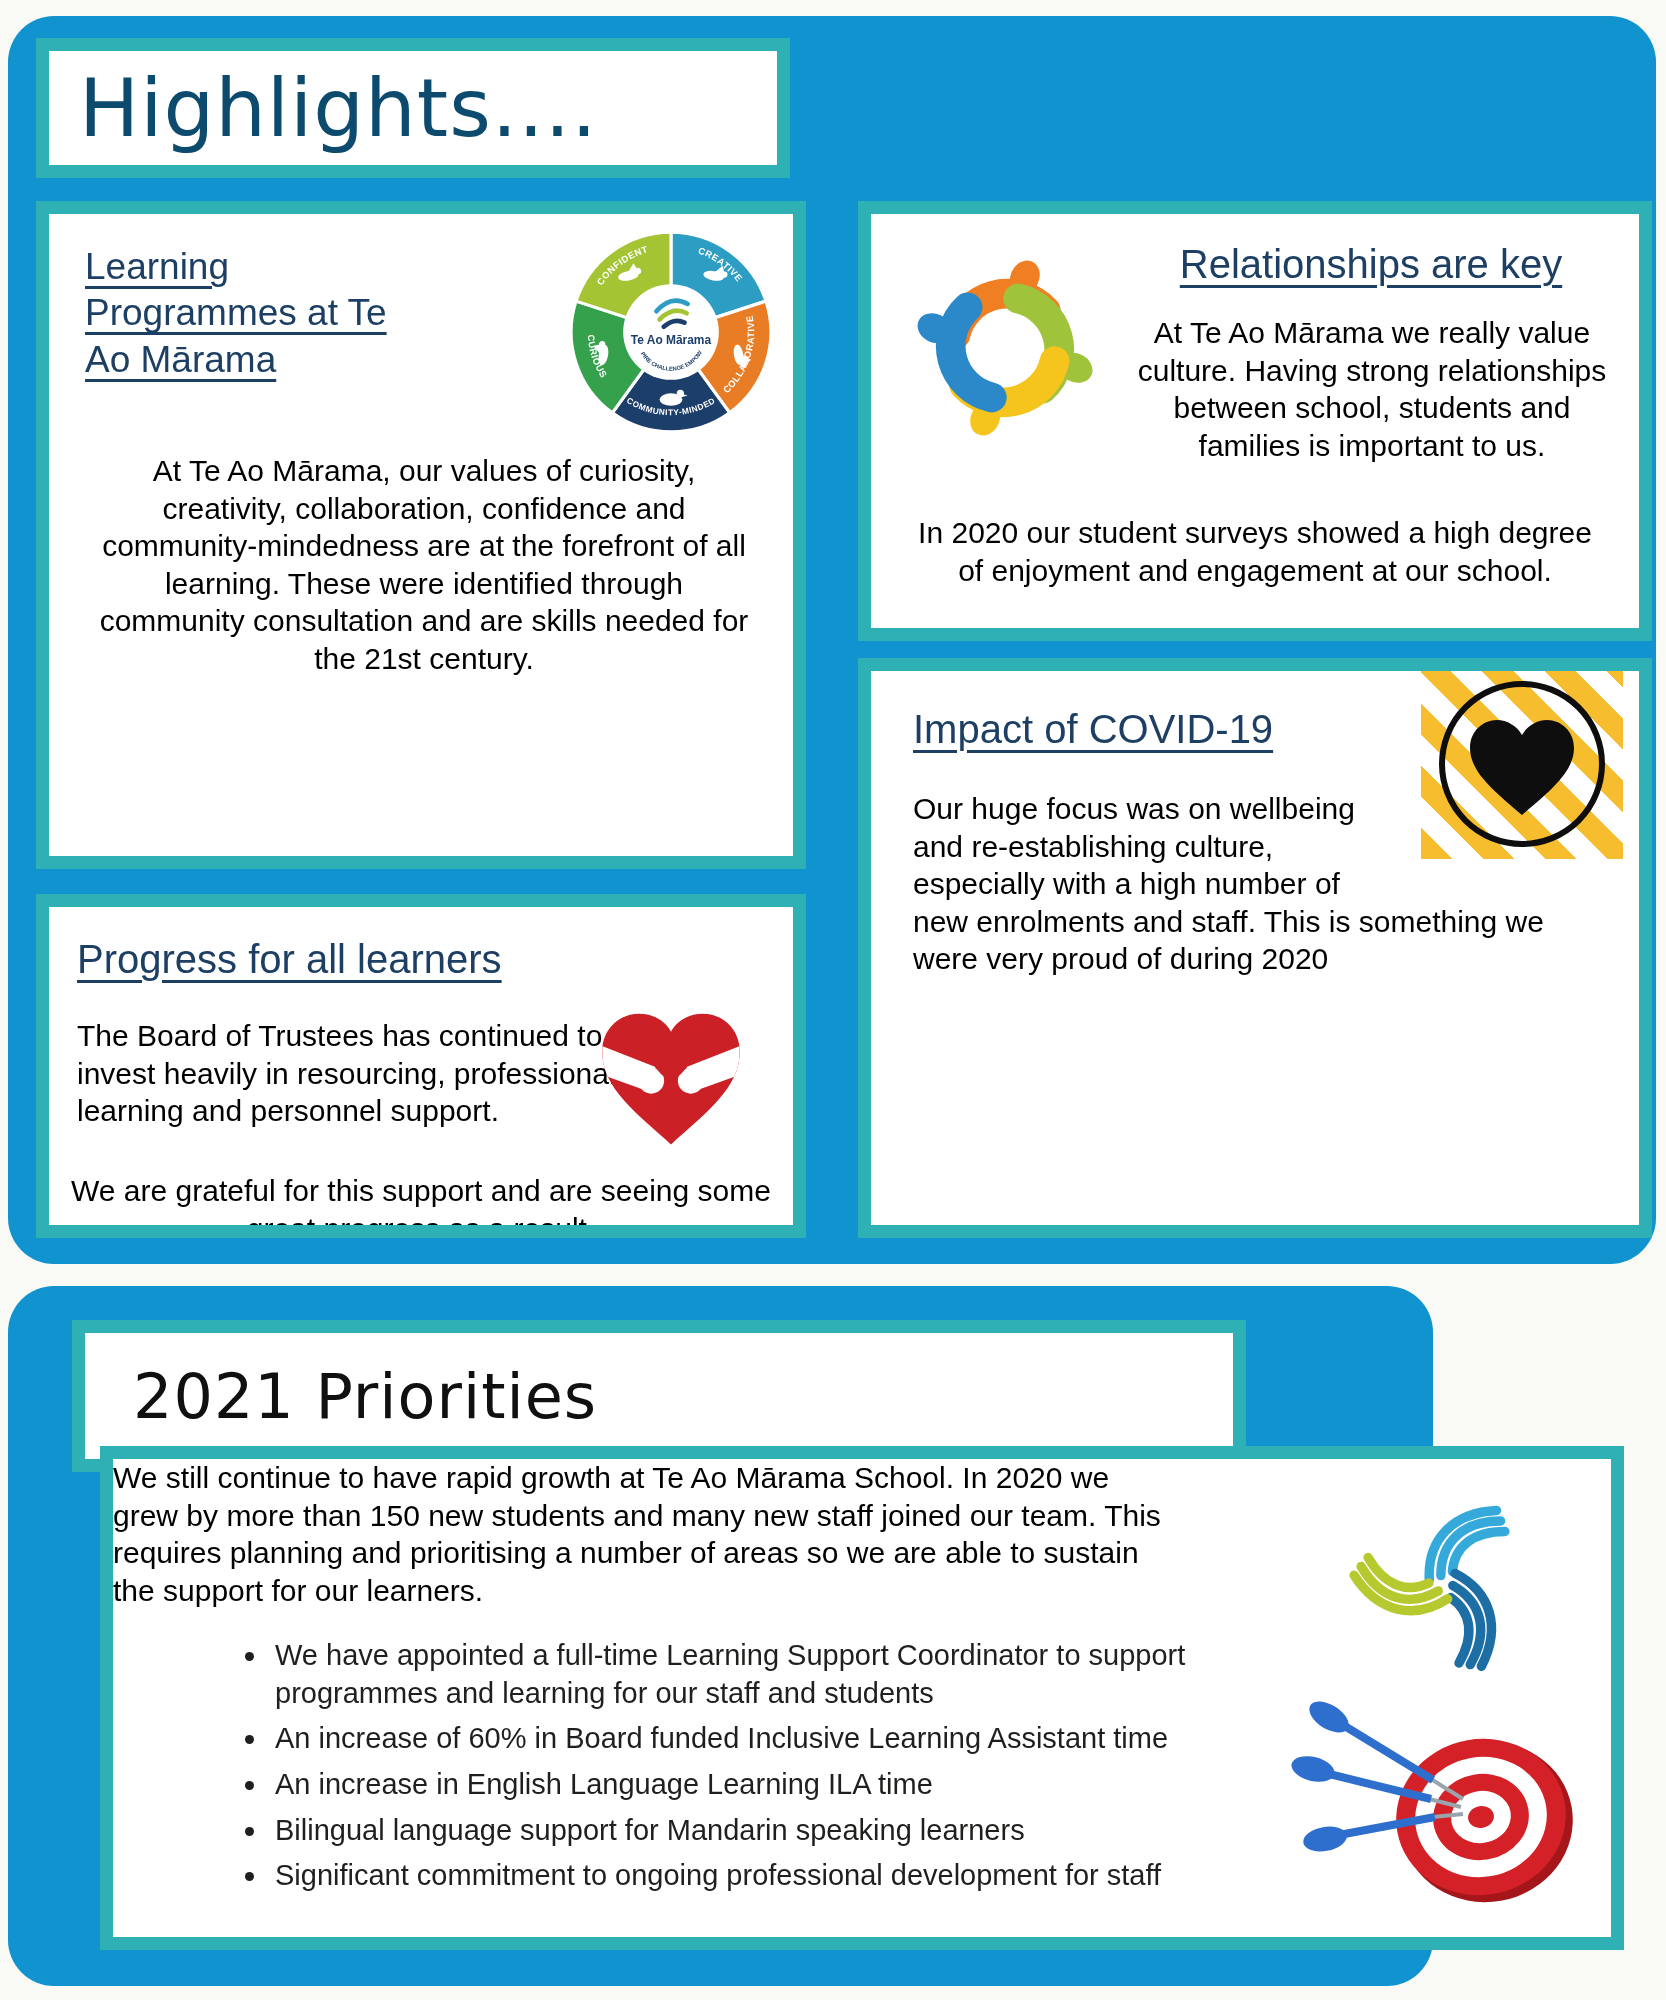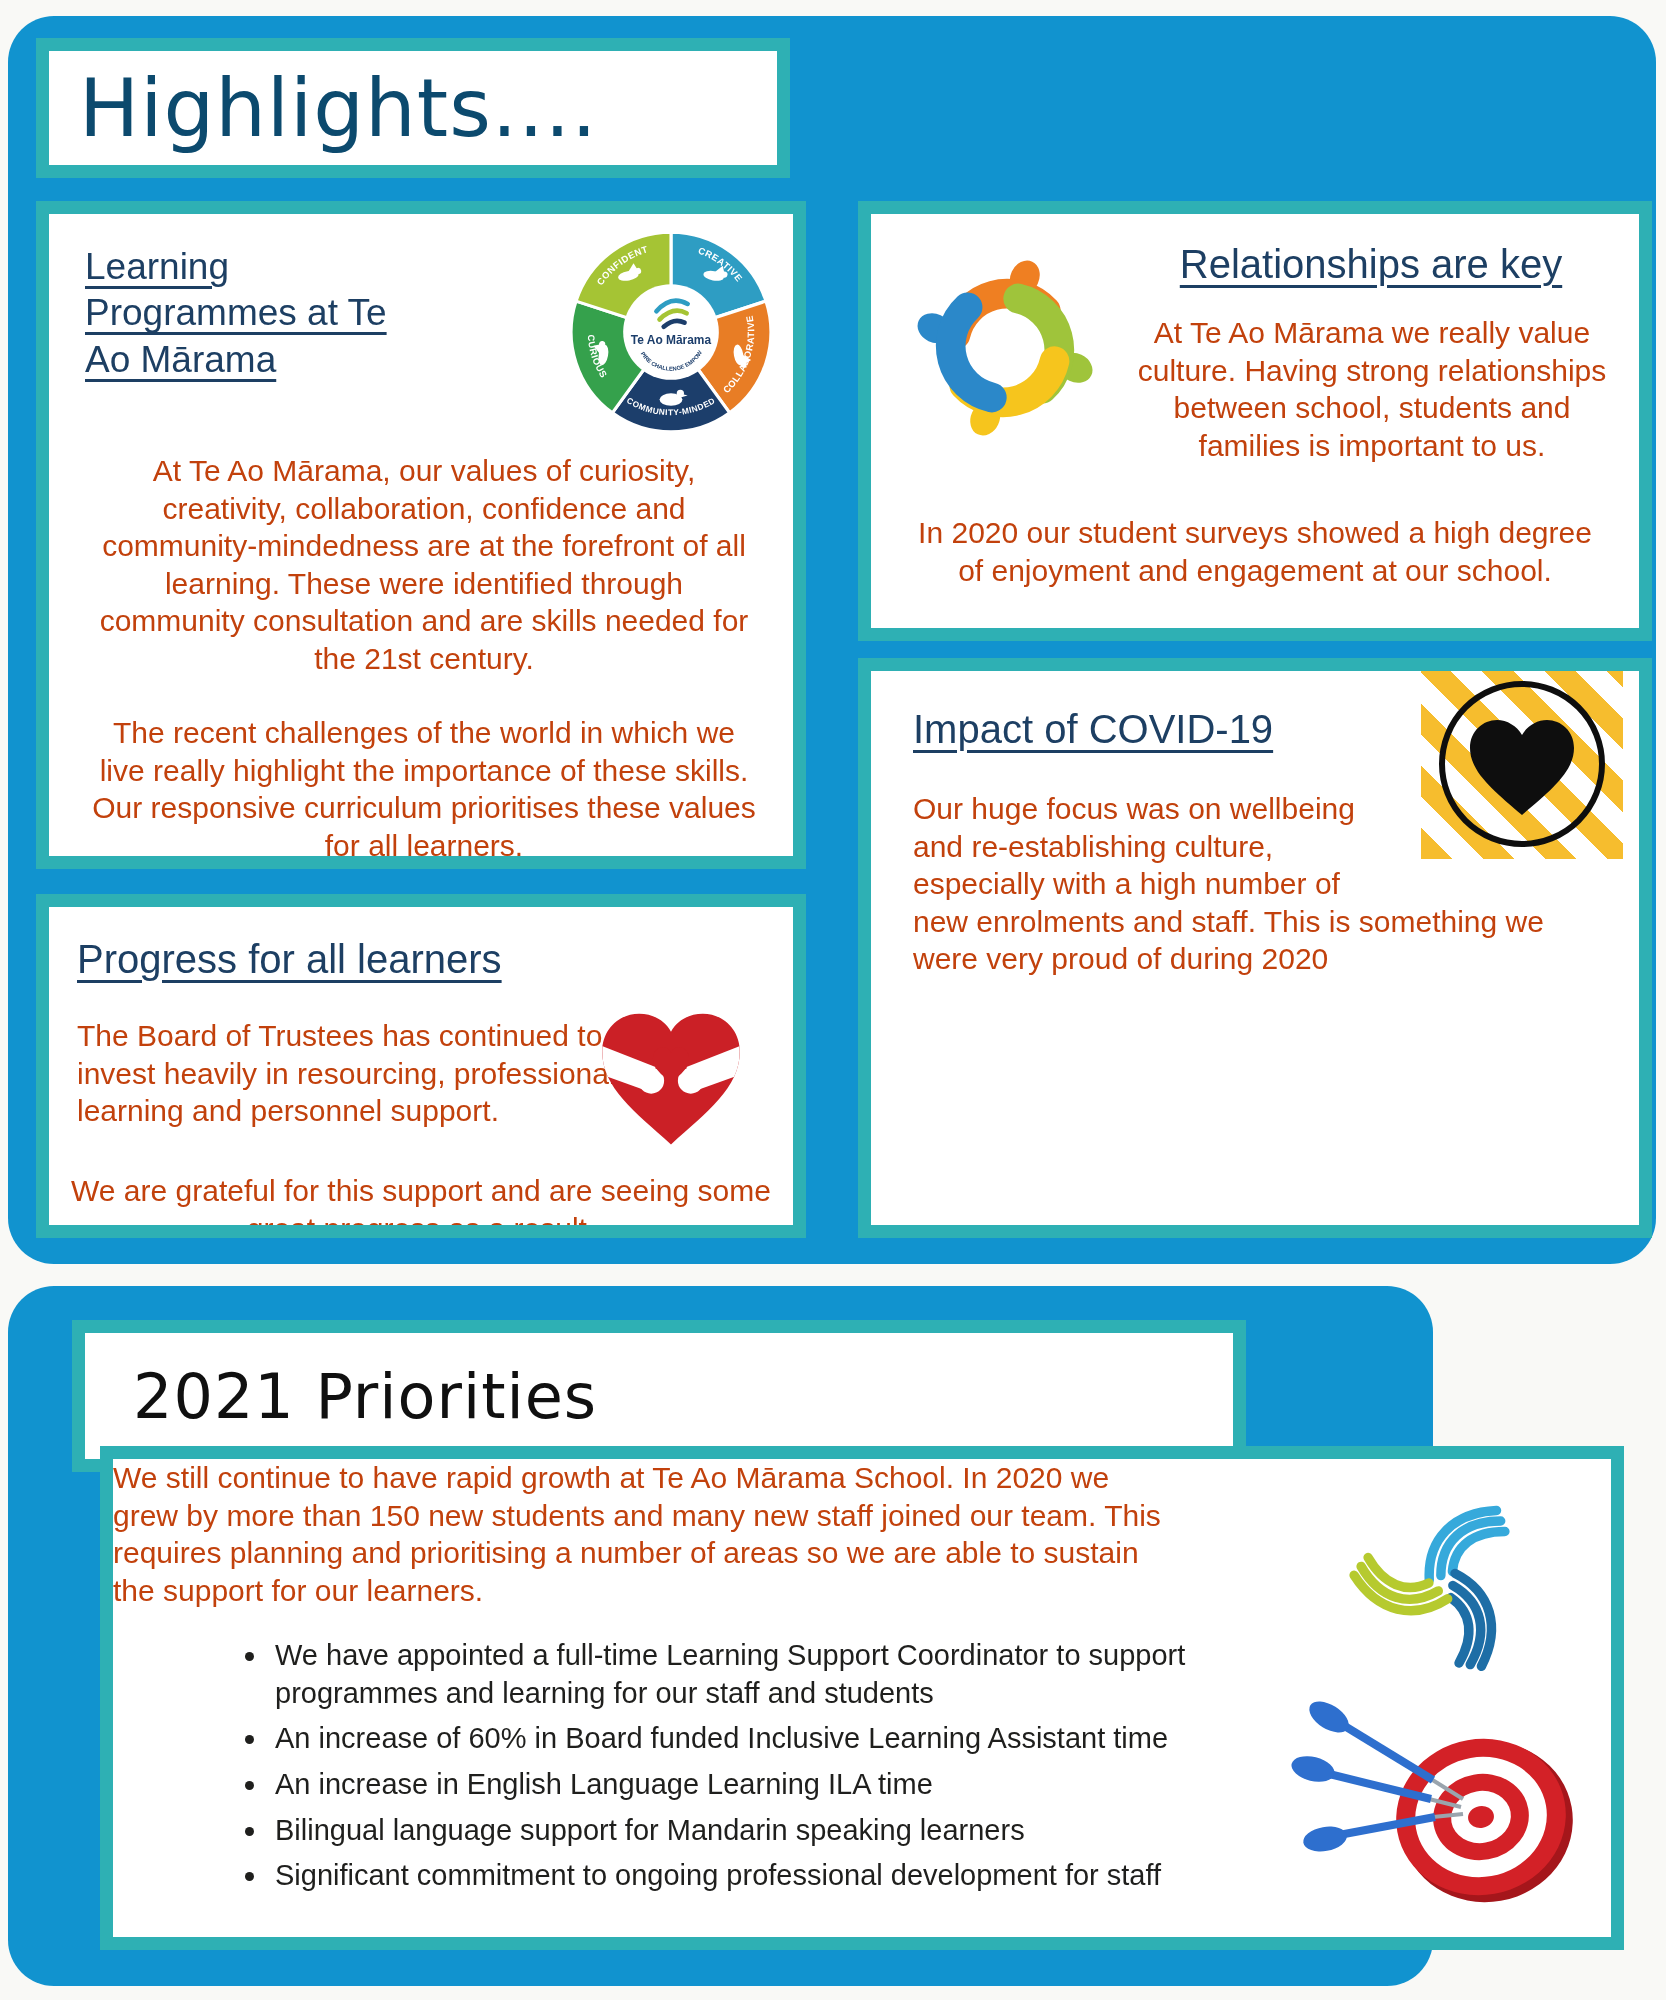--- a/index.html
+++ b/index.html
@@ -13,21 +13,21 @@
 
   .tealbox{position:absolute;background:#fff;border:13px solid #2eb0b4;box-sizing:border-box;}
 
   .box-highlights{left:28px;top:22px;width:754px;height:140px;display:flex;align-items:center;padding-left:30px;}
   .box-highlights h1{margin:0;font-size:80px;font-weight:500;color:#0c4a6e;letter-spacing:1px;font-family:"DejaVu Sans", sans-serif;}
 
   .tagline{position:absolute;left:812px;top:26px;width:828px;text-align:center;
     font-size:37px;line-height:1.24;color:#1c3f63;font-weight:500;}
 
   .card{position:absolute;background:#fff;border:13px solid #2eb0b4;box-sizing:border-box;overflow:hidden;}
-  .card p{color:#c2410c;font-size:30px;line-height:1.25;margin:0;font-weight:500;}
+  .card p{color:#000000;font-size:30px;line-height:1.25;margin:0;font-weight:500;}
   .card h2{color:#1d3f63;font-weight:normal;margin:0;
     text-decoration:underline;text-decoration-thickness:3px;text-underline-offset:7px;}
 
   
   .card-learning{left:28px;top:185px;width:770px;height:668px;}
   .learning-title{position:absolute;left:36px;top:30px;width:350px;font-size:37px;line-height:1.25;}
   .wheel-icon{position:absolute;right:18px;top:14px;width:208px;height:208px;}
   .learning-p1{position:absolute;left:42px;top:238px;width:666px;text-align:center;}
   .learning-p2{position:absolute;left:42px;top:500px;width:666px;text-align:center;}
 
@@ -137,21 +137,20 @@
           <path d="M89,88 q13,-13 26,-6" stroke="#a5c434" stroke-width="4.5"></path>
           <path d="M93,95 q10,-9 20,-4" stroke="#1c3e6b" stroke-width="4.5"></path>
         </g>
         <text x="100" y="112" text-anchor="middle" font-size="11.5" font-weight="bold" fill="#1c3e6b">Te Ao Mārama</text>
         <text font-size="5.5" font-weight="bold" fill="#1c3e6b">
           <textPath href="#arcMotto" startOffset="50%" text-anchor="middle">INSPIRE CHALLENGE EMPOWER</textPath>
         </text>
       </svg>
 
       <p class="learning-p1">At Te Ao Mārama, our values of curiosity, creativity, collaboration, confidence and community-mindedness are at the forefront of all learning. These were identified through community consultation and are skills needed for the 21st century.</p>
-      <p class="learning-p2">The recent challenges of the world in which we live really highlight the importance of these skills. Our responsive curriculum prioritises these values for all learners.</p>
     </div>
 
     <div class="card card-progress">
       <h2 class="progress-title">Progress for all learners</h2>
       <p class="progress-p1">The Board of Trustees has continued to invest heavily in resourcing, professional learning and personnel support.</p>
 
       <svg class="heart-icon" viewBox="0 0 200 190">
         <defs>
           <clipPath id="heartClip">
             <path d="M100,178 C58,140 20,112 20,70 C20,44 40,26 63,26 C79,26 93,34 100,47 C107,34 121,26 137,26 C160,26 180,44 180,70 C180,112 142,140 100,178 Z"></path>

